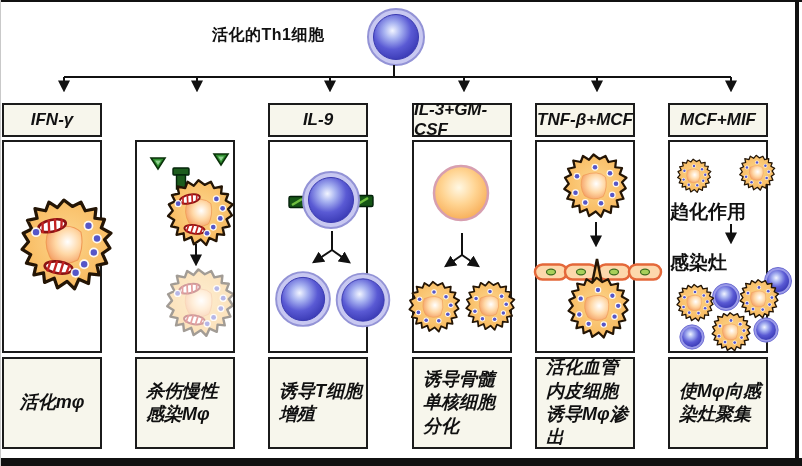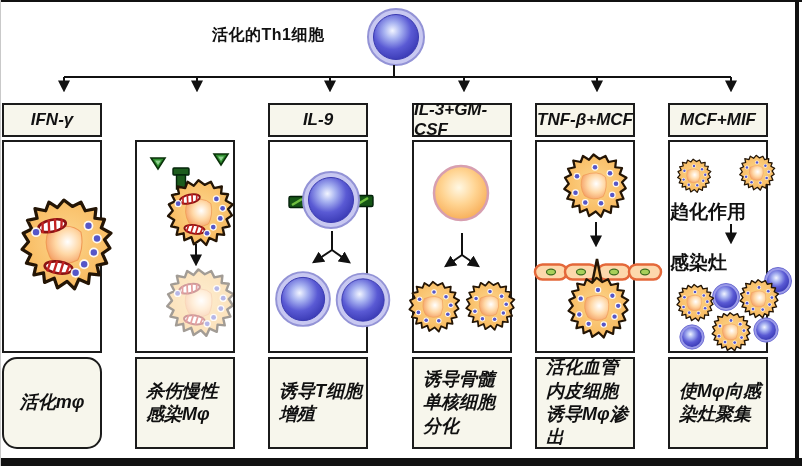--- a/index.html
+++ b/index.html
@@ -23,21 +23,21 @@
              border:2px solid #1b1b1b;font-style:italic; }
   .hdr  { top:103px; height:34px; background:#f7f6ec;
           display:flex; align-items:center; justify-content:center;
           font-size:17px; font-weight:bold; color:#111; }
   .bodyb{ top:140px; height:213px; background:#ffffff; }
   .lbl  { top:357px; height:92px; background:#f7f6ec;
           display:flex; align-items:center;
           font-size:18px; font-weight:bold; color:#111; line-height:1.3;
           padding-left:9px; }
   .lbl .txt { width:100px; }
-  .lbl.center { justify-content:center; padding-left:0;border-radius:15px; }
+  .lbl.center { justify-content:center; padding-left:0; }
   .lbl.center .txt { width:auto; text-align:center; }
 
   .c1 { left:2px; } .c2 { left:135px; } .c3 { left:268px; }
   .c4 { left:412px; } .c5 { left:535px; } .c6 { left:668px; }
 
   svg.art { position:absolute; left:0; top:0; z-index:3; pointer-events:none; }
 
   .body-note {
     position:absolute; left:670px; width:121px; z-index:4;
     text-align:left; font-size:19px; font-weight:bold; color:#111;

